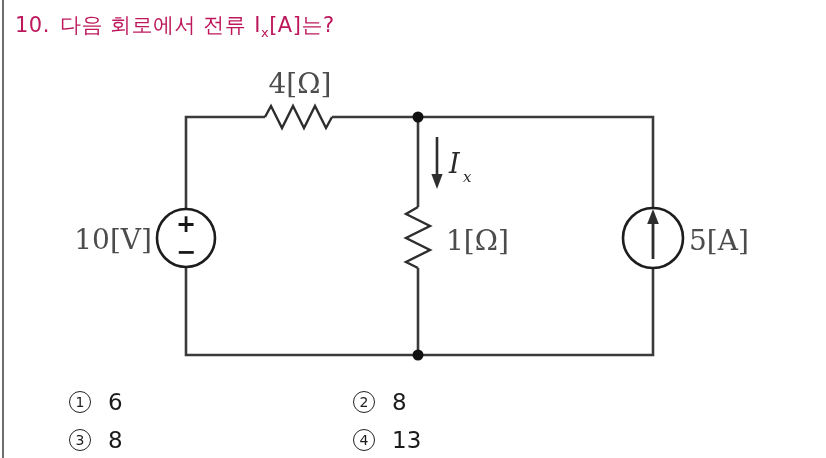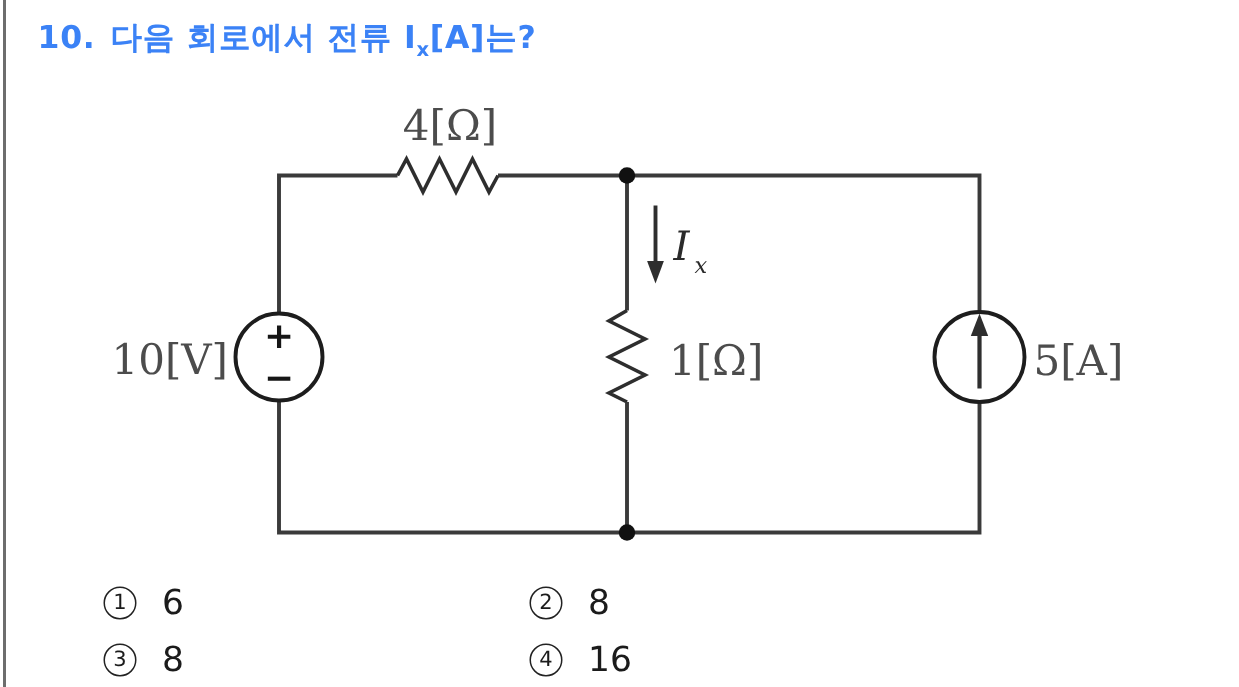--- a/index.html
+++ b/index.html
@@ -9,24 +9,23 @@
     background:#ffffff;
     font-family:"DejaVu Sans","Liberation Sans",sans-serif;
     overflow:hidden;
     color:#1a1a1a;
   }
   .page-border{
     position:absolute;left:2px;top:0;width:2px;height:458px;
     background:#6d6d6d;
   }
   .question{
-    position:absolute;left:25px;top:11px;
-    font-size:21px;letter-spacing:.5px;color:#3b82f6;
+    position:absolute;left:15px;top:11px;
+    font-size:21px;letter-spacing:.5px;color:#be185d;
     white-space:nowrap;
-    font-weight:bold;
   }
   .question .qnum{margin-right:10px;}
   .question .qsym{margin-left:8px;}
   .question sub{font-size:13px;line-height:0;}
   svg.circuit{position:absolute;left:0;top:0;}
   .lbl{
     font-family:"DejaVu Serif","Liberation Serif",serif;
     font-size:28px;fill:#4c4c4c;
   }
   .lbl-ix{font-family:"DejaVu Serif","Liberation Serif",serif;font-style:italic;fill:#2a2a2a;}
@@ -98,16 +97,16 @@
   <div class="choice" style="left:353px;top:389px;">
     <span class="circle-num">2</span>
     <span>8</span>
   </div>
   <div class="choice" style="left:69px;top:427px;">
     <span class="circle-num">3</span>
     <span>8</span>
   </div>
   <div class="choice" style="left:353px;top:427px;">
     <span class="circle-num">4</span>
-    <span>16</span>
+    <span>13</span>
   </div>
 
 </div>
 
 </body></html>

